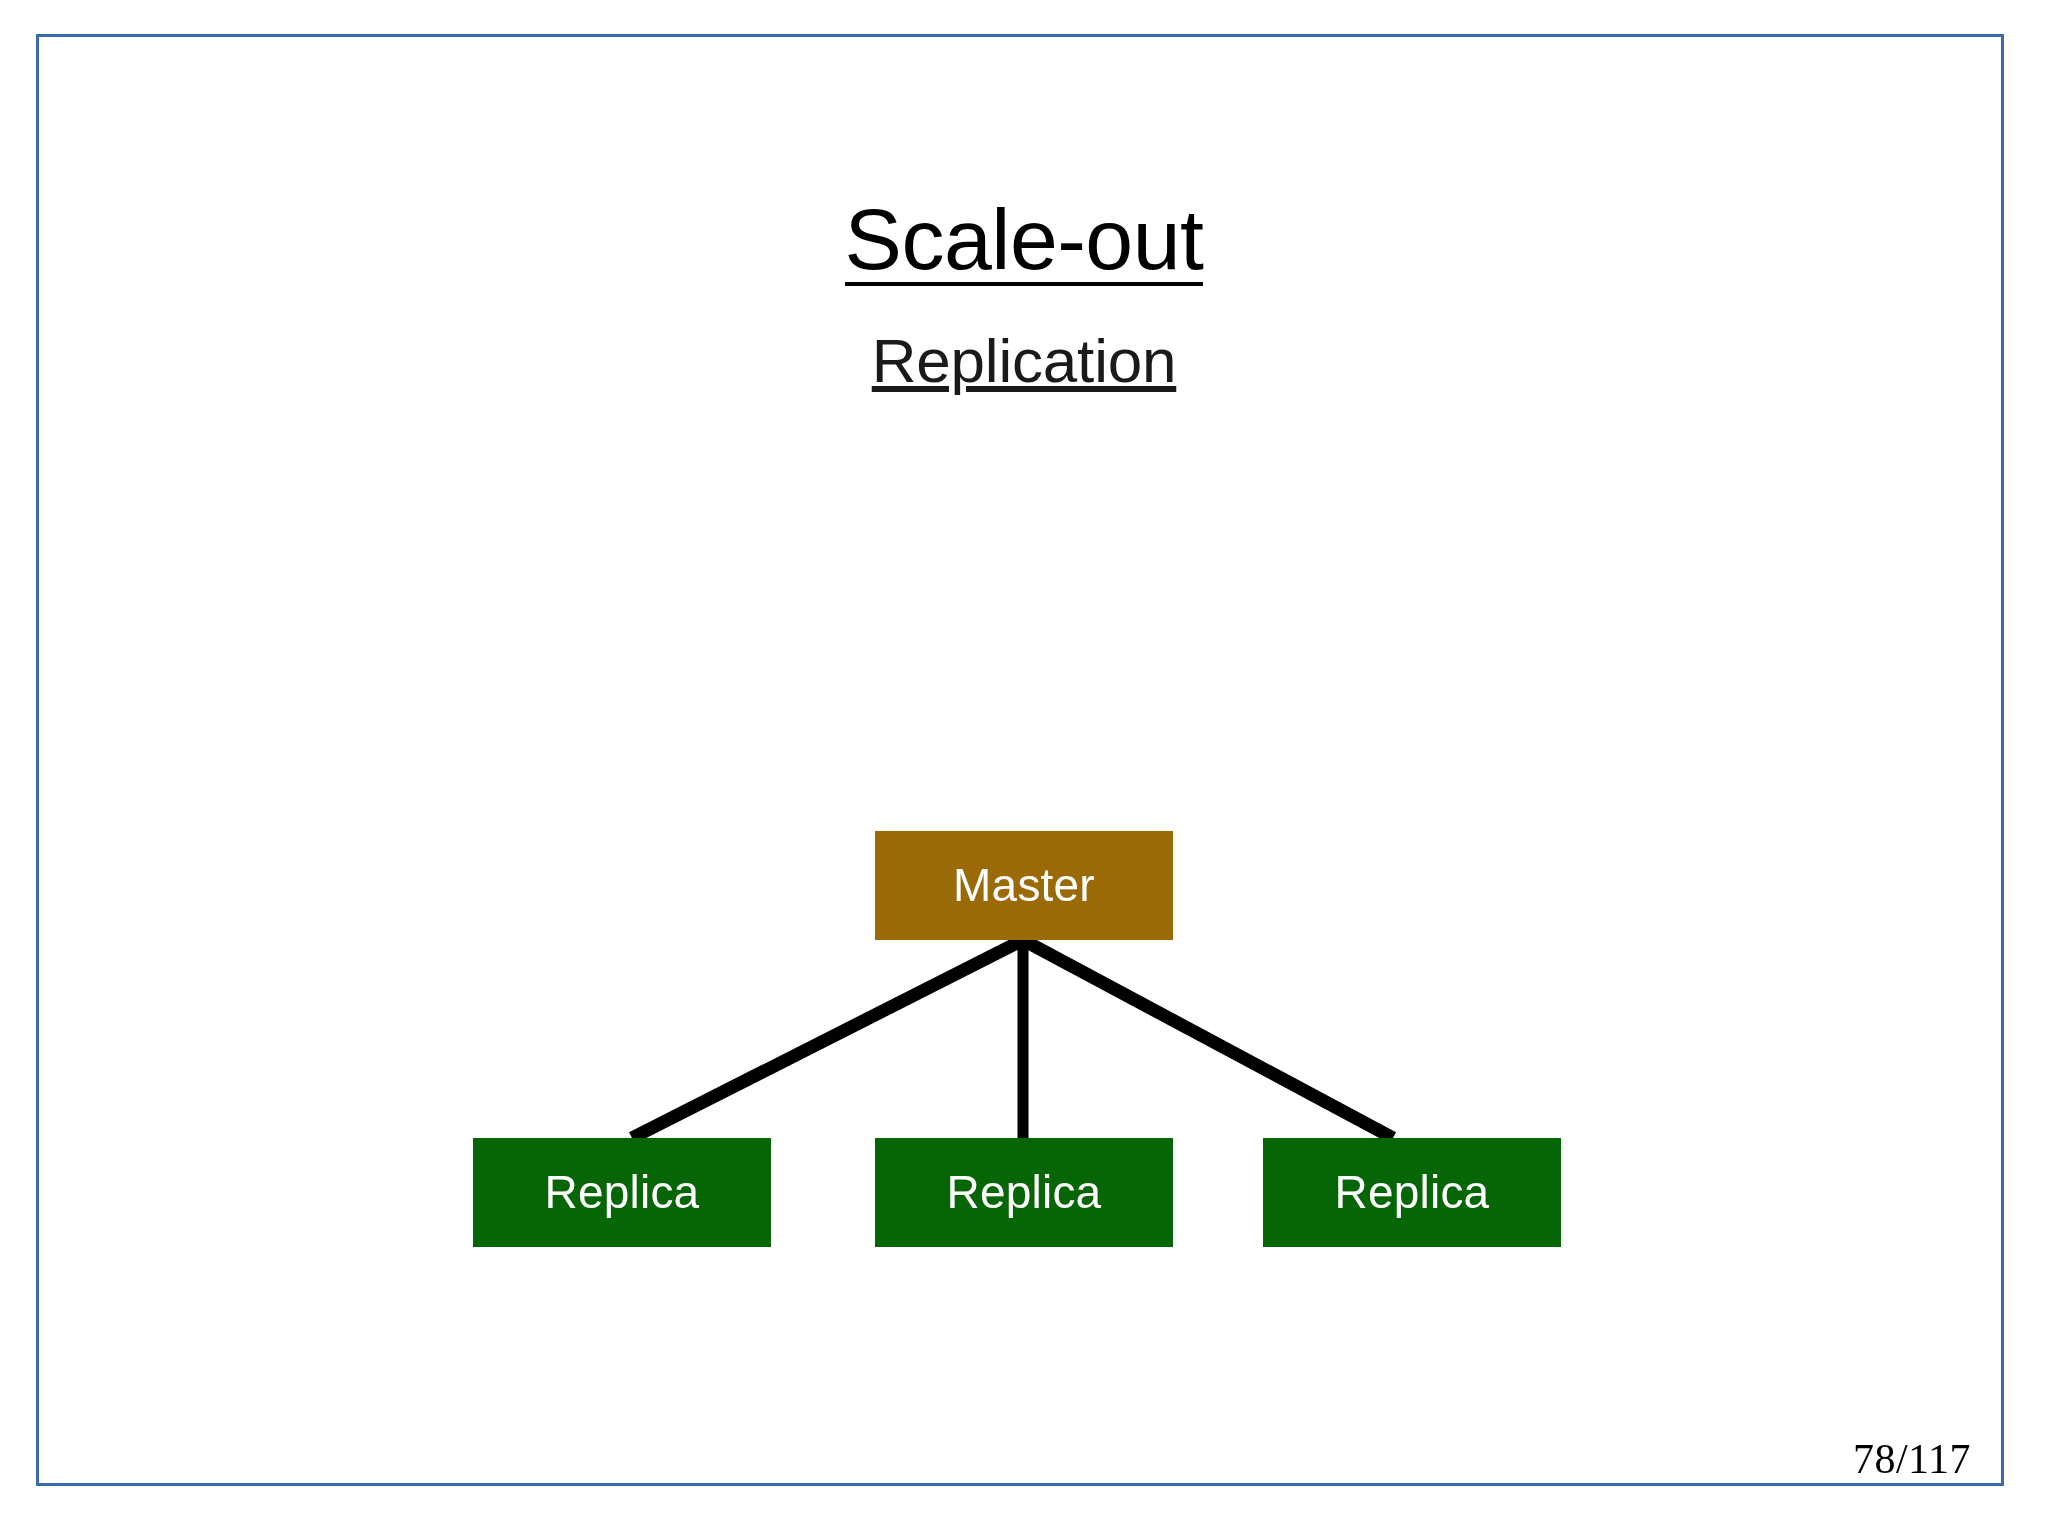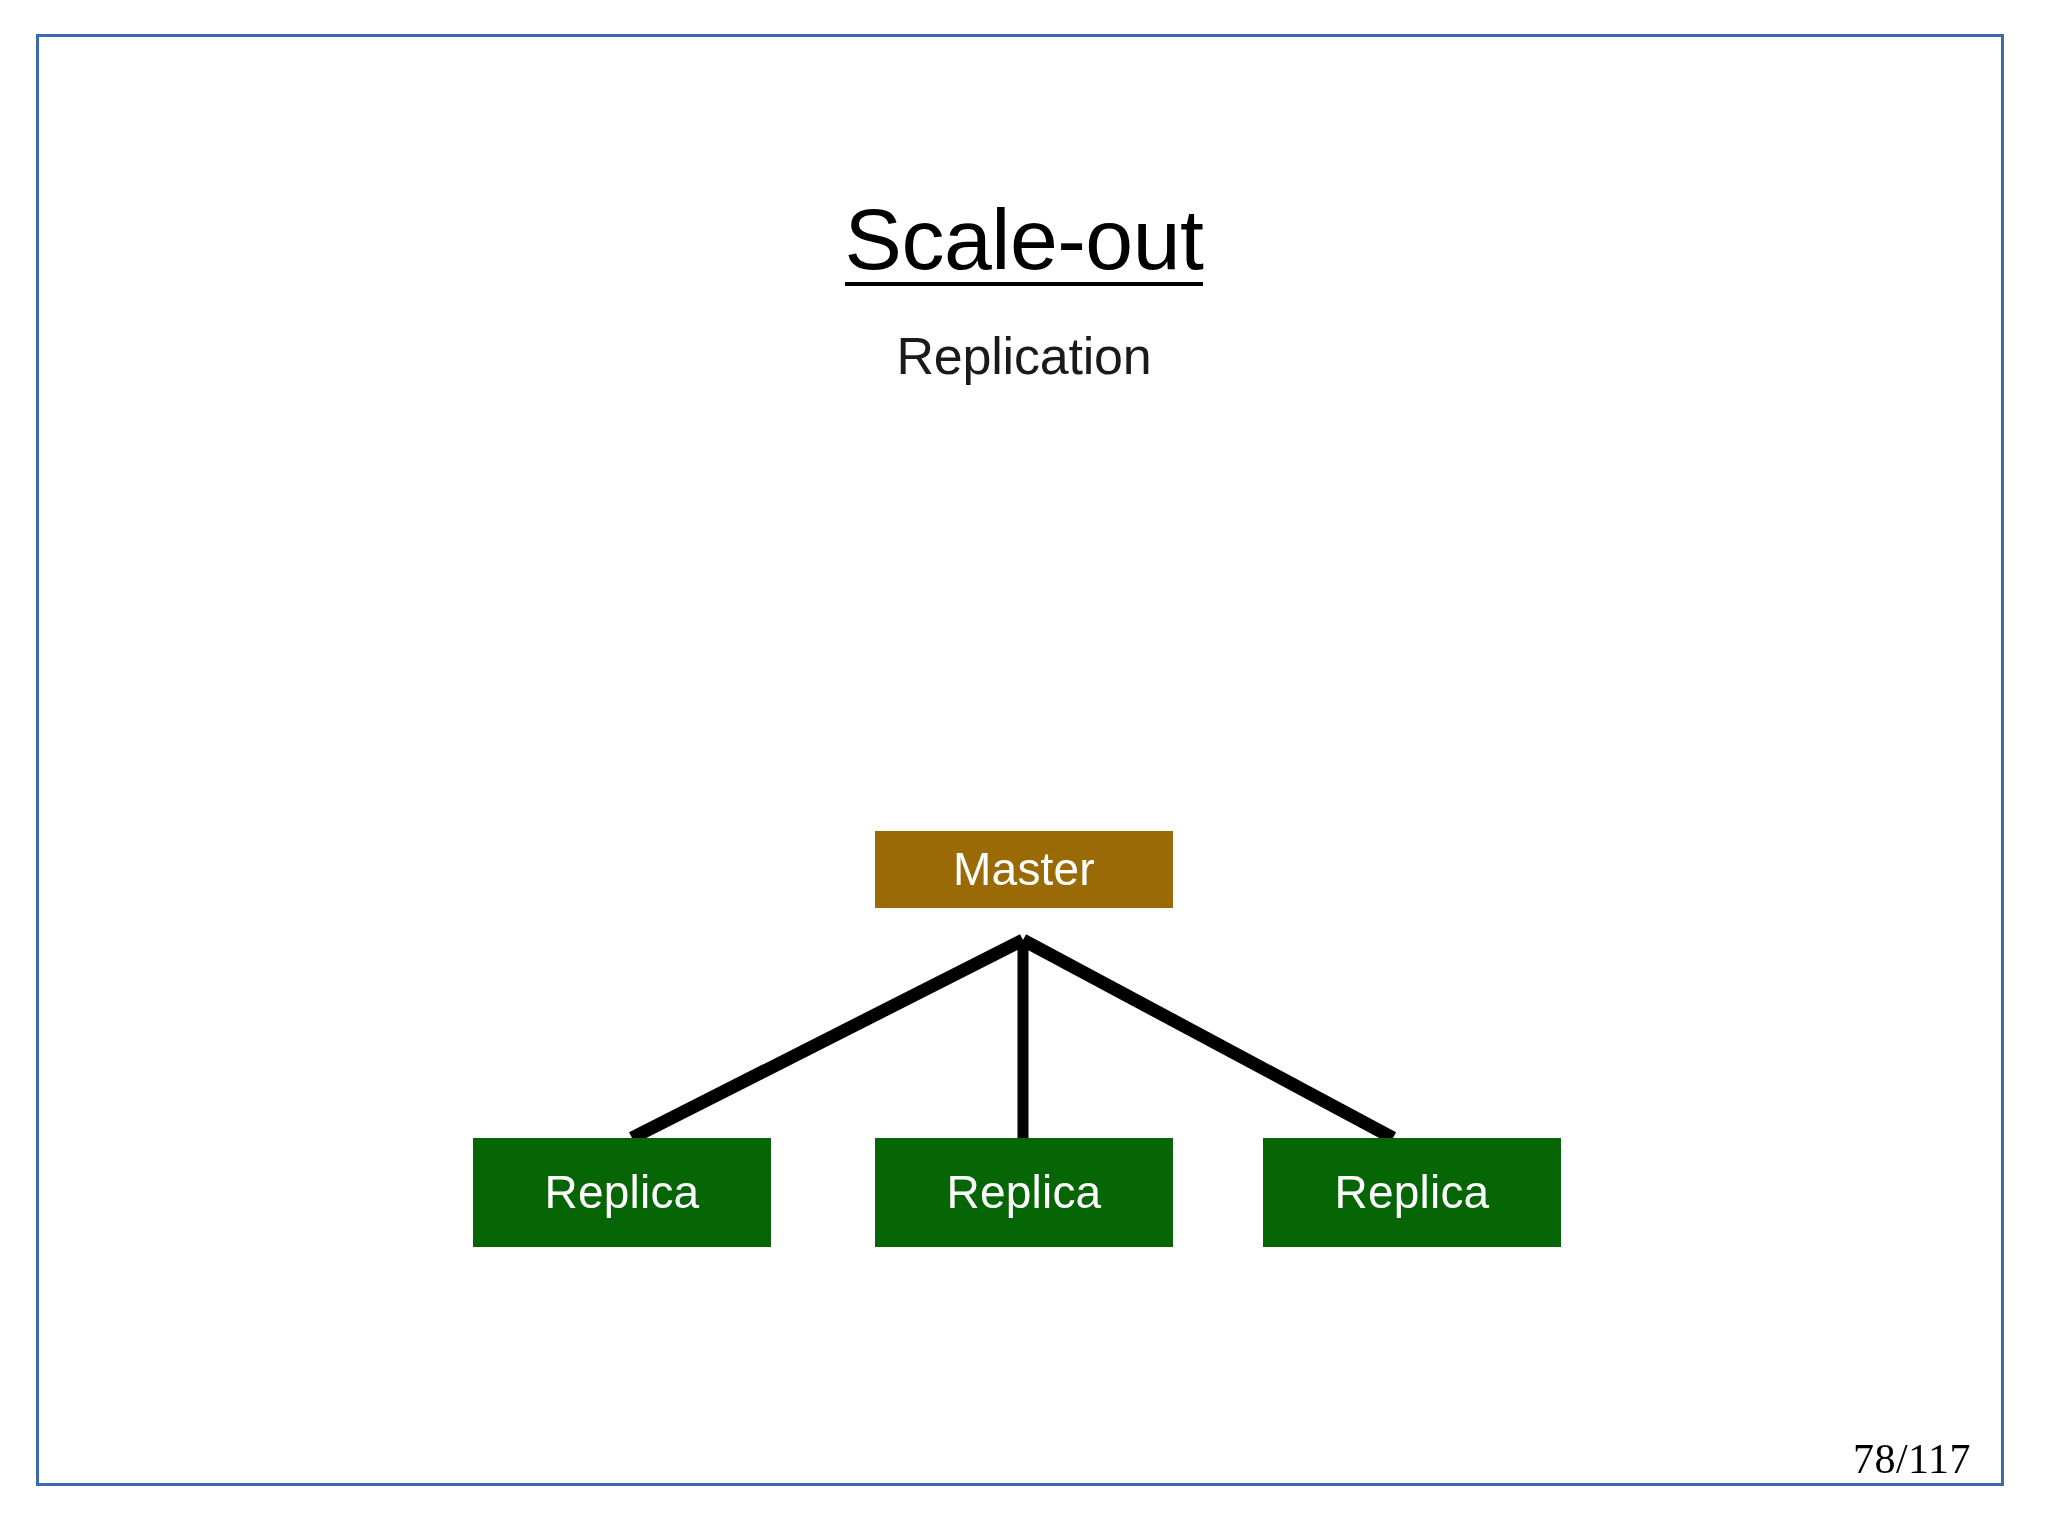--- a/index.html
+++ b/index.html
@@ -49,25 +49,26 @@
   #subtitle-area {
     position: absolute;
     left: 0;
     top: 330px;
     width: 2048px;
     text-align: center;
   }
   #slide-subtitle {
     display: inline-block;
     font-family: "Liberation Sans", sans-serif;
-    font-size: 52px;
+    font-size: 62px;
     font-weight: 400;
     line-height: 1.0;
     color: #1a1a1a;
     letter-spacing: -0.2px;
+    text-decoration: underline;
   }
   
   #diagram {
     position: absolute;
     left: 0;
     top: 0;
     width: 2048px;
     height: 1535px;
     pointer-events: none;
   }
@@ -86,21 +87,21 @@
   }
   .node-label {
     display: block;
     line-height: 1;
     transform: translateY(-1px);
   }
   #node-master {
     left: 875px;
     top: 831px;
     width: 298px;
-    height: 77px;
+    height: 109px;
   }
   #node-replica-1 {
     left: 473px;
     top: 1138px;
     width: 298px;
     height: 109px;
   }
   #node-replica-2 {
     left: 875px;
     top: 1138px;

